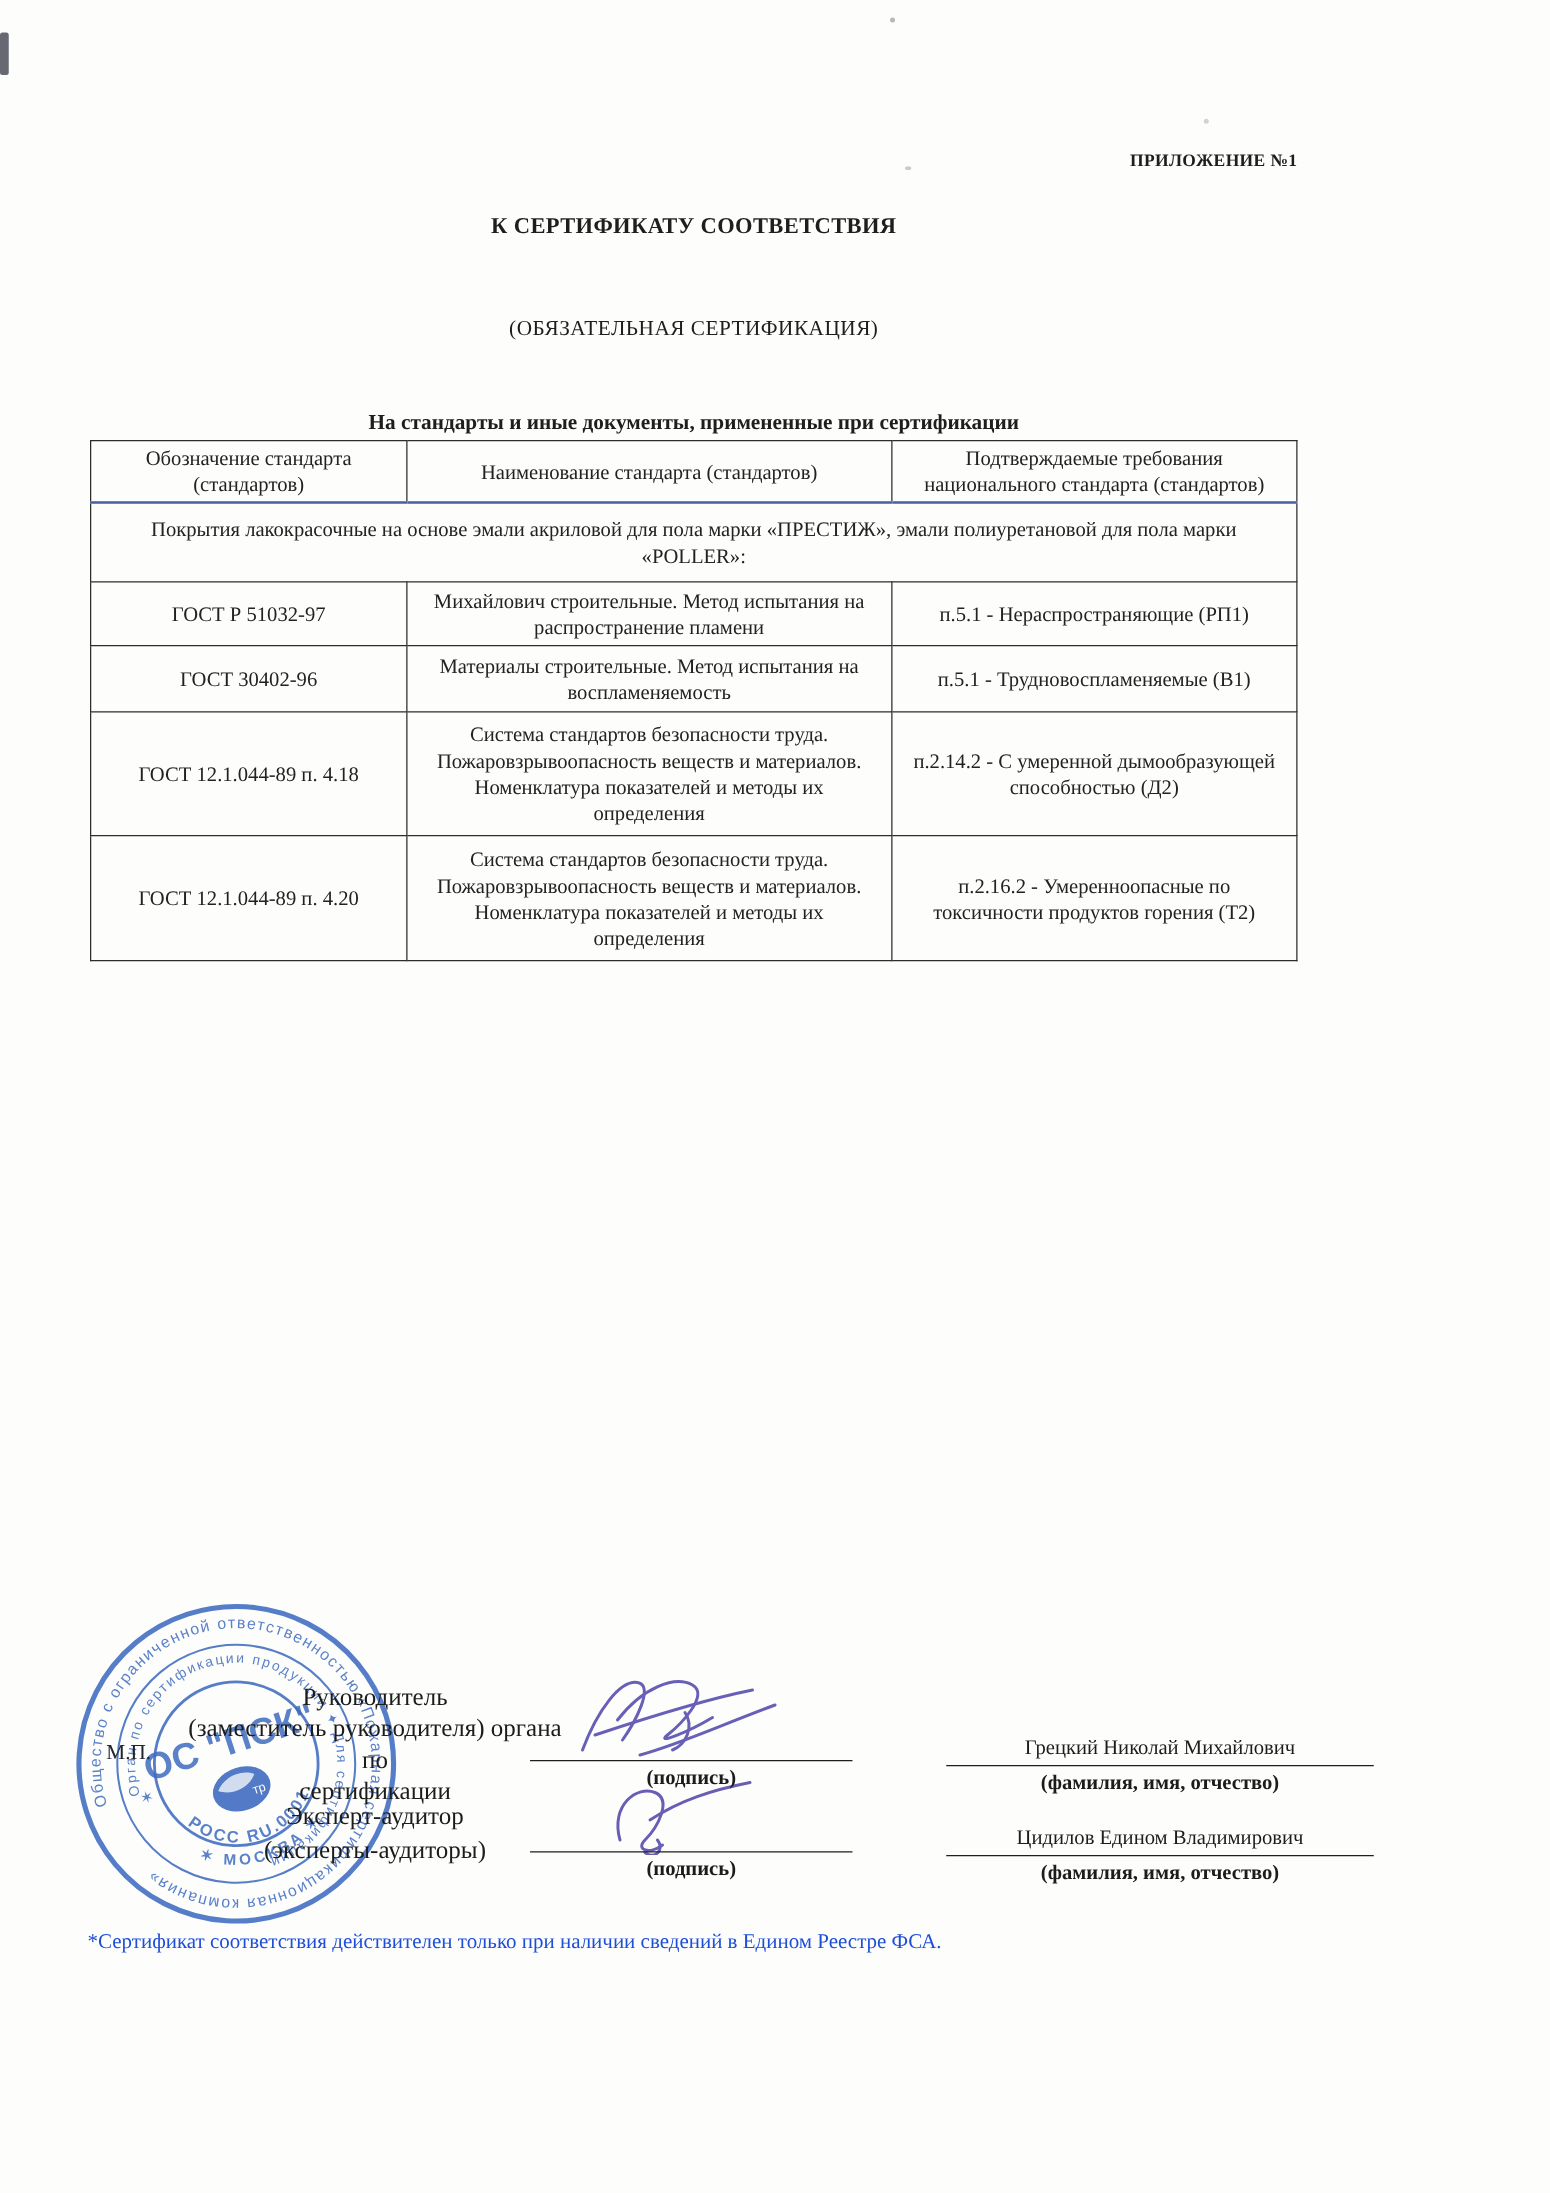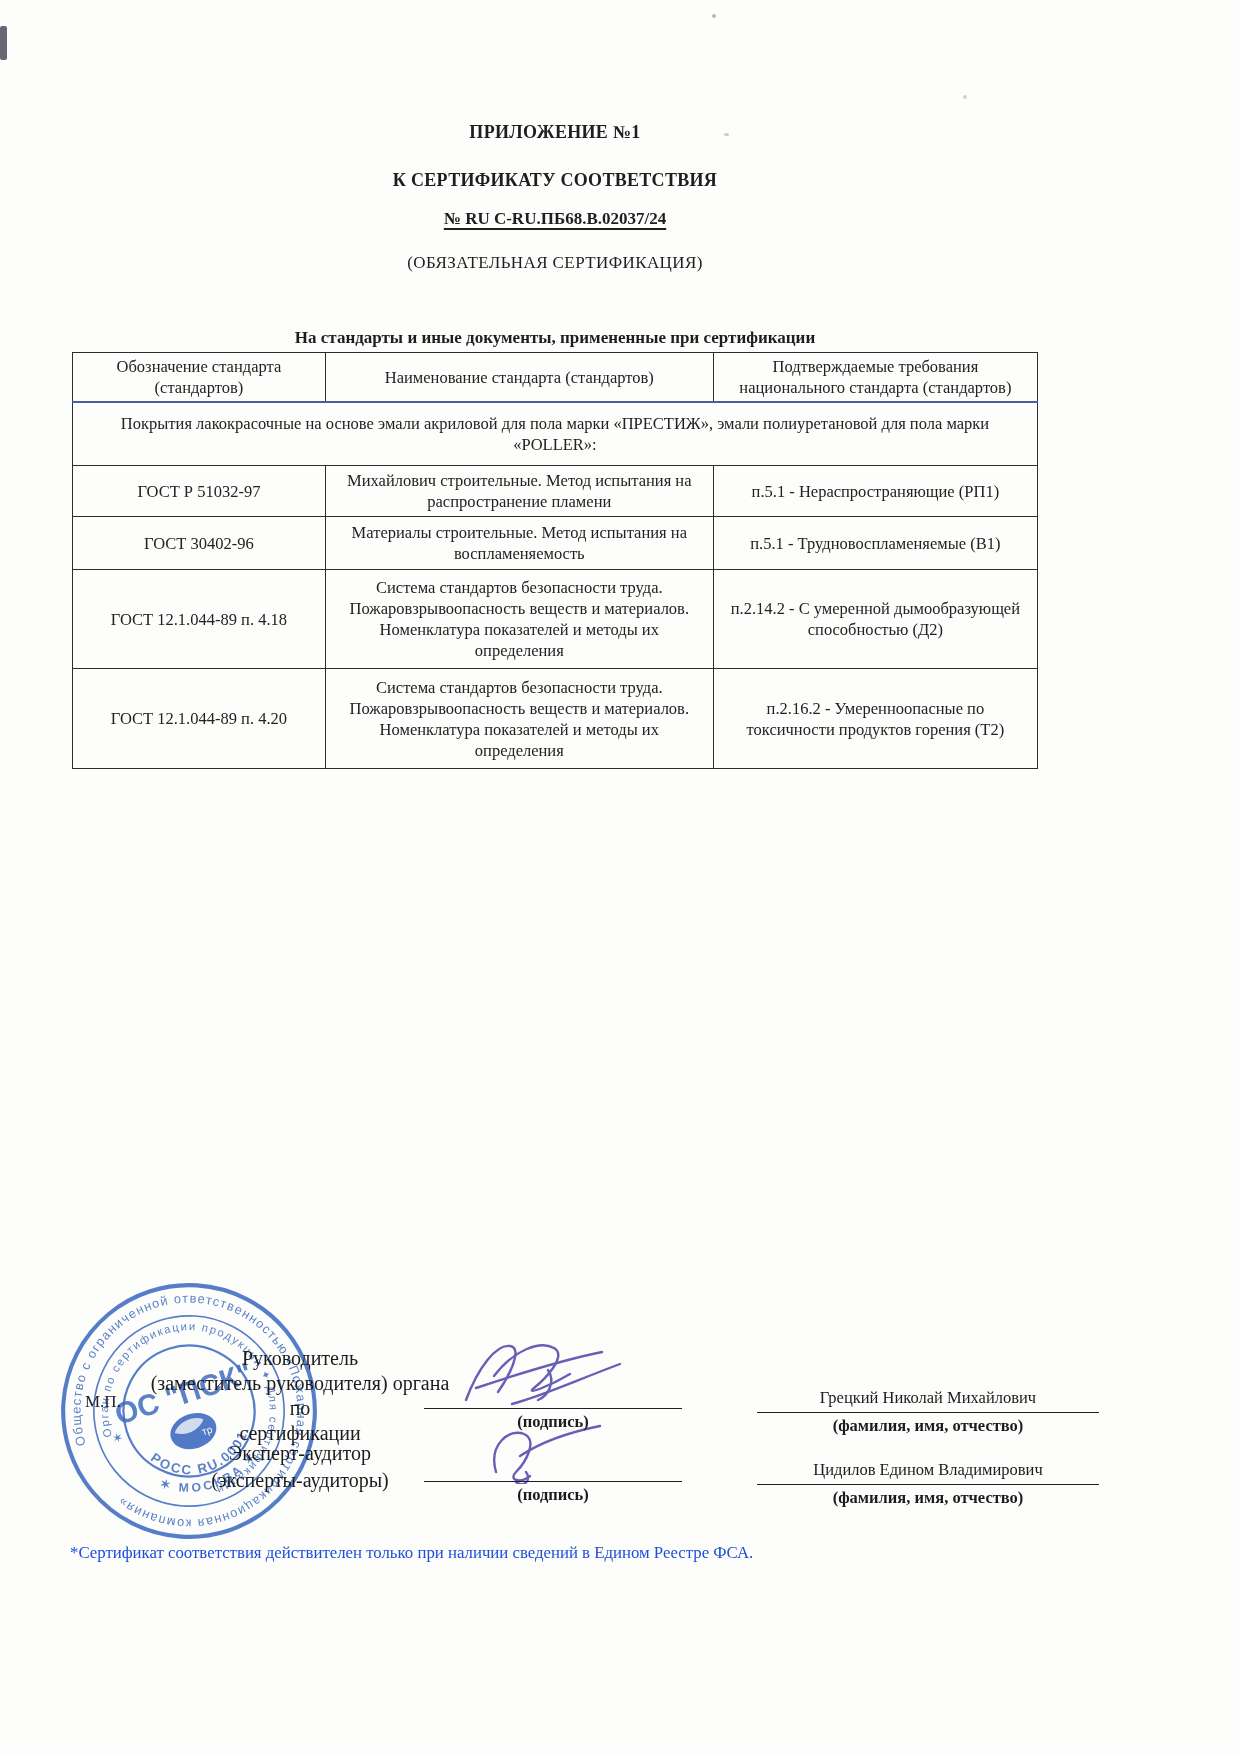--- a/index.html
+++ b/index.html
@@ -8,21 +8,21 @@
     width:1240px;height:1754px;
     background:#fdfdfc;
     font-family:"Liberation Serif","DejaVu Serif",serif;
     color:#1e1e1e;
     overflow:hidden;
     margin:0 auto;
   }
   .abs{position:absolute;}
   
   .hline{left:72px;width:966px;text-align:center;font-weight:bold;}
-  .h1{top:122px;font-size:18px;letter-spacing:.3px;}
+  .h1{top:122px;font-size:14px;letter-spacing:.3px;text-align:right;}
   .h2{top:170px;font-size:18px;letter-spacing:.3px;}
   .h3{top:209px;font-size:17px;text-decoration:underline;text-underline-offset:4px;text-decoration-thickness:1.5px;}
   .h4{top:253px;font-size:17px;font-weight:normal;letter-spacing:.4px;}
   .tcaption{top:328px;font-size:17px;}
   
   table.std{
     position:absolute;left:72px;top:352px;width:966px;
     border-collapse:collapse;
     font-size:16.5px;line-height:1.28;
     color:#222;
@@ -63,21 +63,20 @@
 
 <div class="page">
 
   <div class="abs corner-mark"></div>
   <div class="abs speck1"></div>
   <div class="abs speck2"></div>
   <div class="abs speck3"></div>
 
   <div class="abs hline h1">ПРИЛОЖЕНИЕ №1</div>
   <div class="abs hline h2">К СЕРТИФИКАТУ СООТВЕТСТВИЯ</div>
-  <div class="abs hline h3">№ RU C-RU.ПБ68.В.02037/24</div>
   <div class="abs hline h4">(ОБЯЗАТЕЛЬНАЯ СЕРТИФИКАЦИЯ)</div>
 
   <div class="abs hline tcaption">На стандарты и иные документы, примененные при сертификации</div>
 
   <table class="std">
     <colgroup>
       <col style="width:26.2%">
         <col style="width:40.2%">
         <col style="width:33.6%">
     </colgroup>

